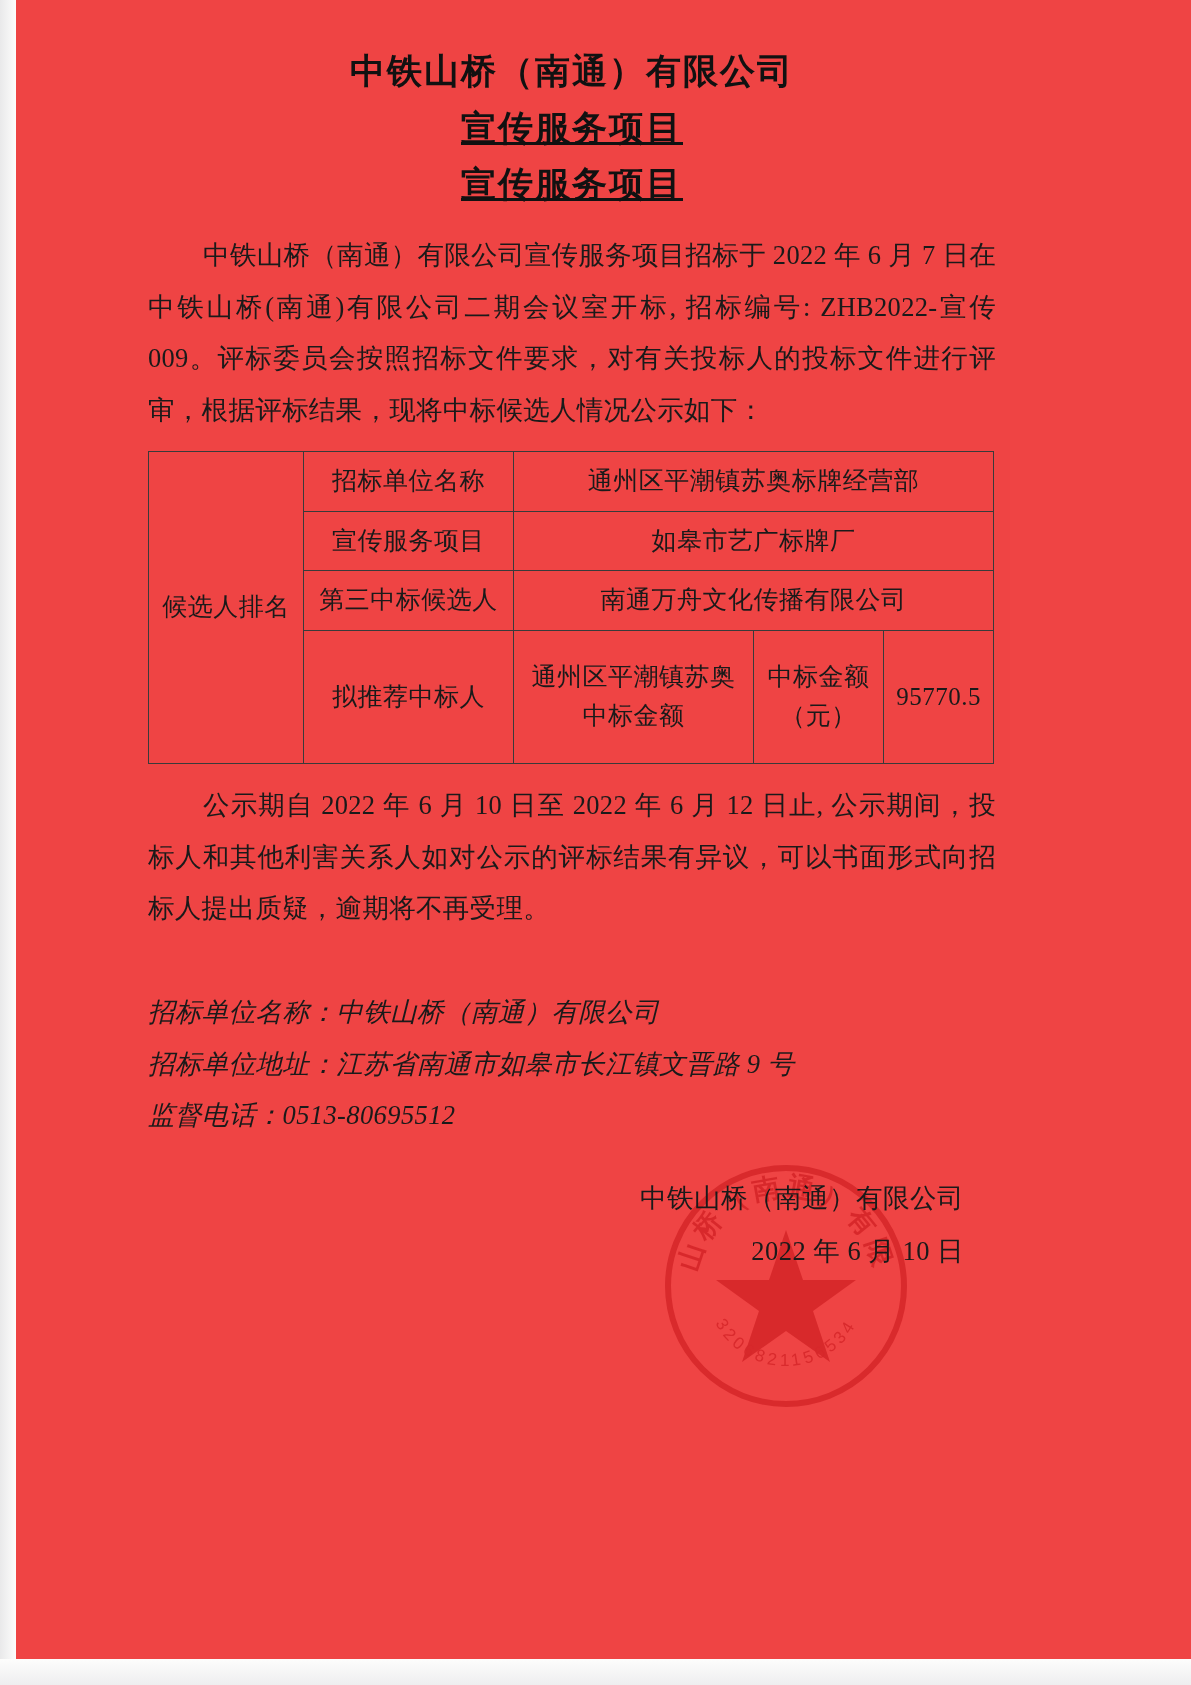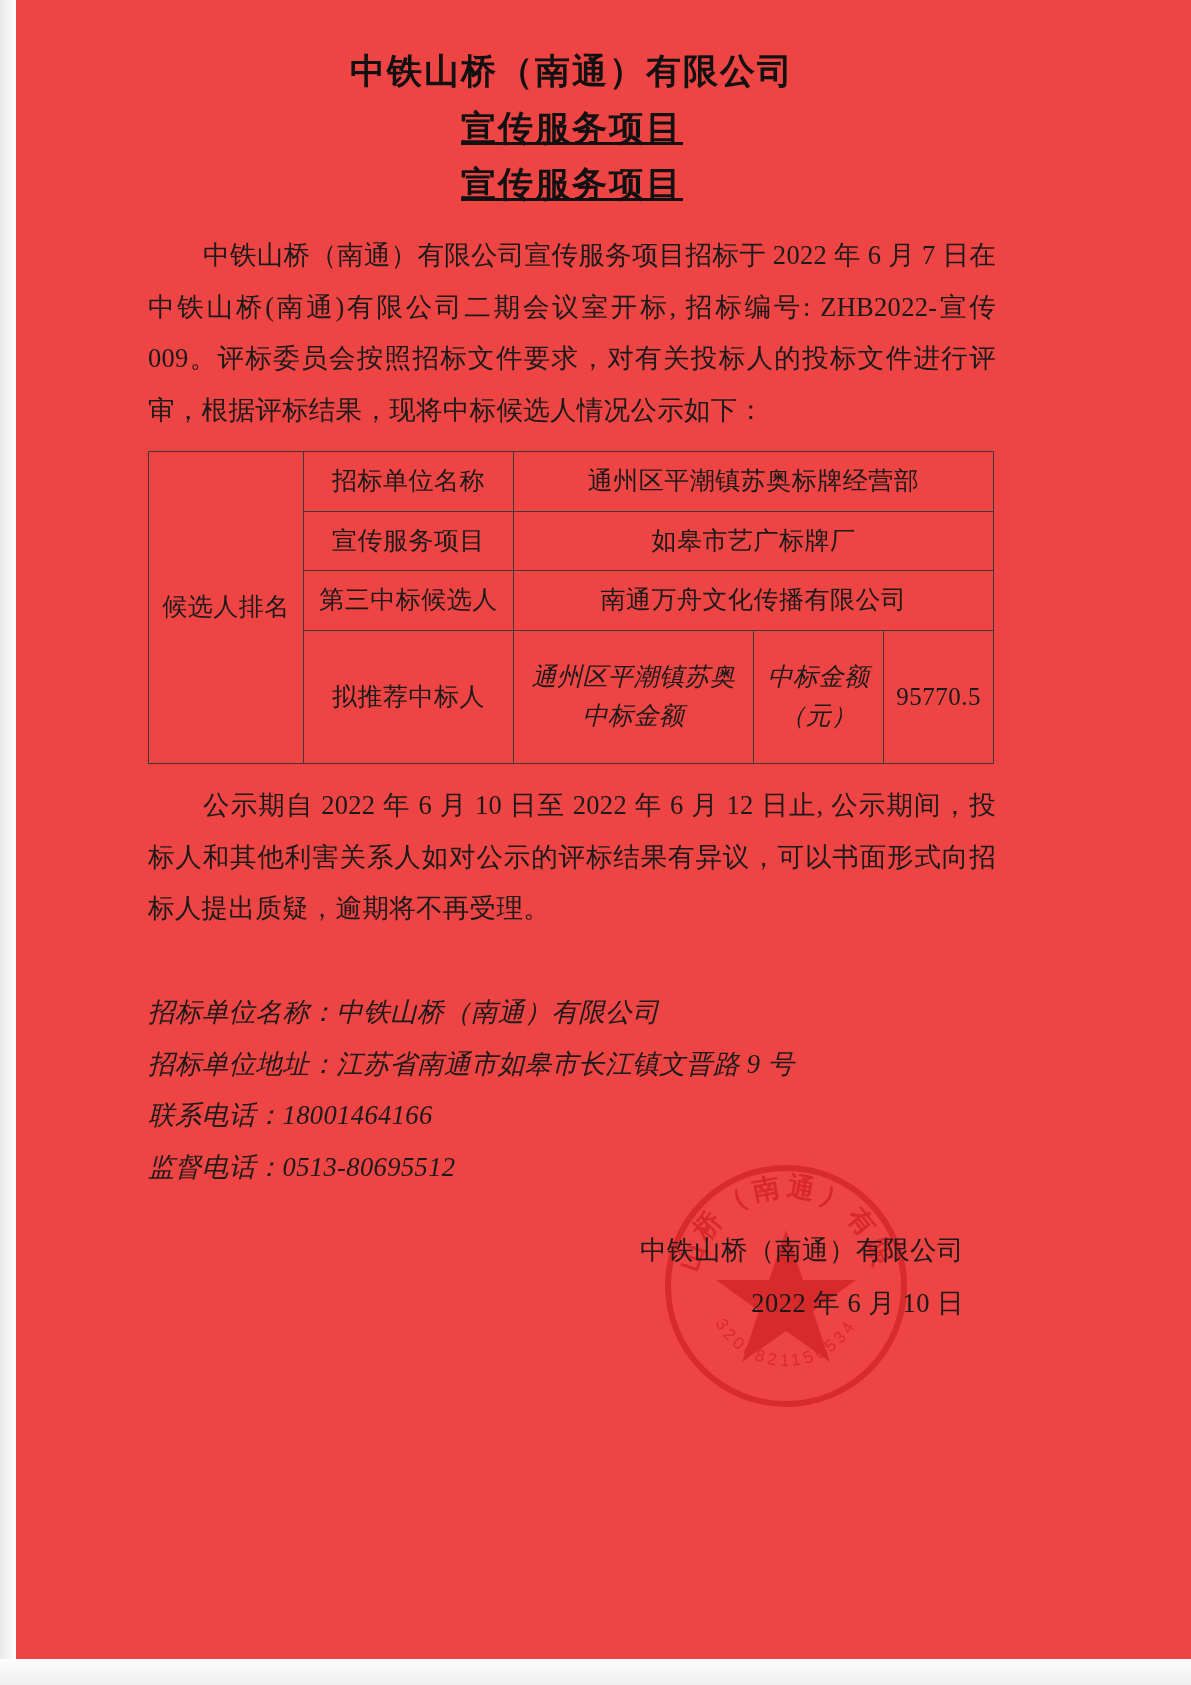--- a/index.html
+++ b/index.html
@@ -84,21 +84,20 @@
   .col-amt-lbl{ width: 130px; }
   .col-amt    { width: 110px; }
   .rank-cell {
     letter-spacing: 1px;
   }
   .tall-row td {
     height: 112px;
   }
   .two-line {
     line-height: 1.7;
-    font-style: italic;
   }
   .sign-block {
     margin-top: 30px;
     text-align: right;
     padding-right: 32px;
     font-size: 26.5px;
     line-height: 2.0;
     letter-spacing: 0.5px;
     position: relative;
     z-index: 3;
@@ -176,21 +175,20 @@
           <td>95770.5</td>
         </tr>
       </tbody>
     </table>
 
     <div class="para indent">公示期自 2022 年 6 月 10 日至 2022 年 6 月 12 日止, 公示期间，投标人和其他利害关系人如对公示的评标结果有异议，可以书面形式向招标人提出质疑，逾期将不再受理。</div>
 
     <div class="contact-block">
       <div class="contact-line">招标单位名称：中铁山桥（南通）有限公司</div>
       <div class="contact-line">招标单位地址：江苏省南通市如皋市长江镇文晋路 9 号</div>
-      <div class="contact-line">联系电话：18001464166</div>
       <div class="contact-line">监督电话：0513-80695512</div>
     </div>
 
     <div class="sign-block">
       <div>中铁山桥（南通）有限公司</div>
       <div>2022 年 6 月 10 日</div>
     </div>
 
   </div>
 

